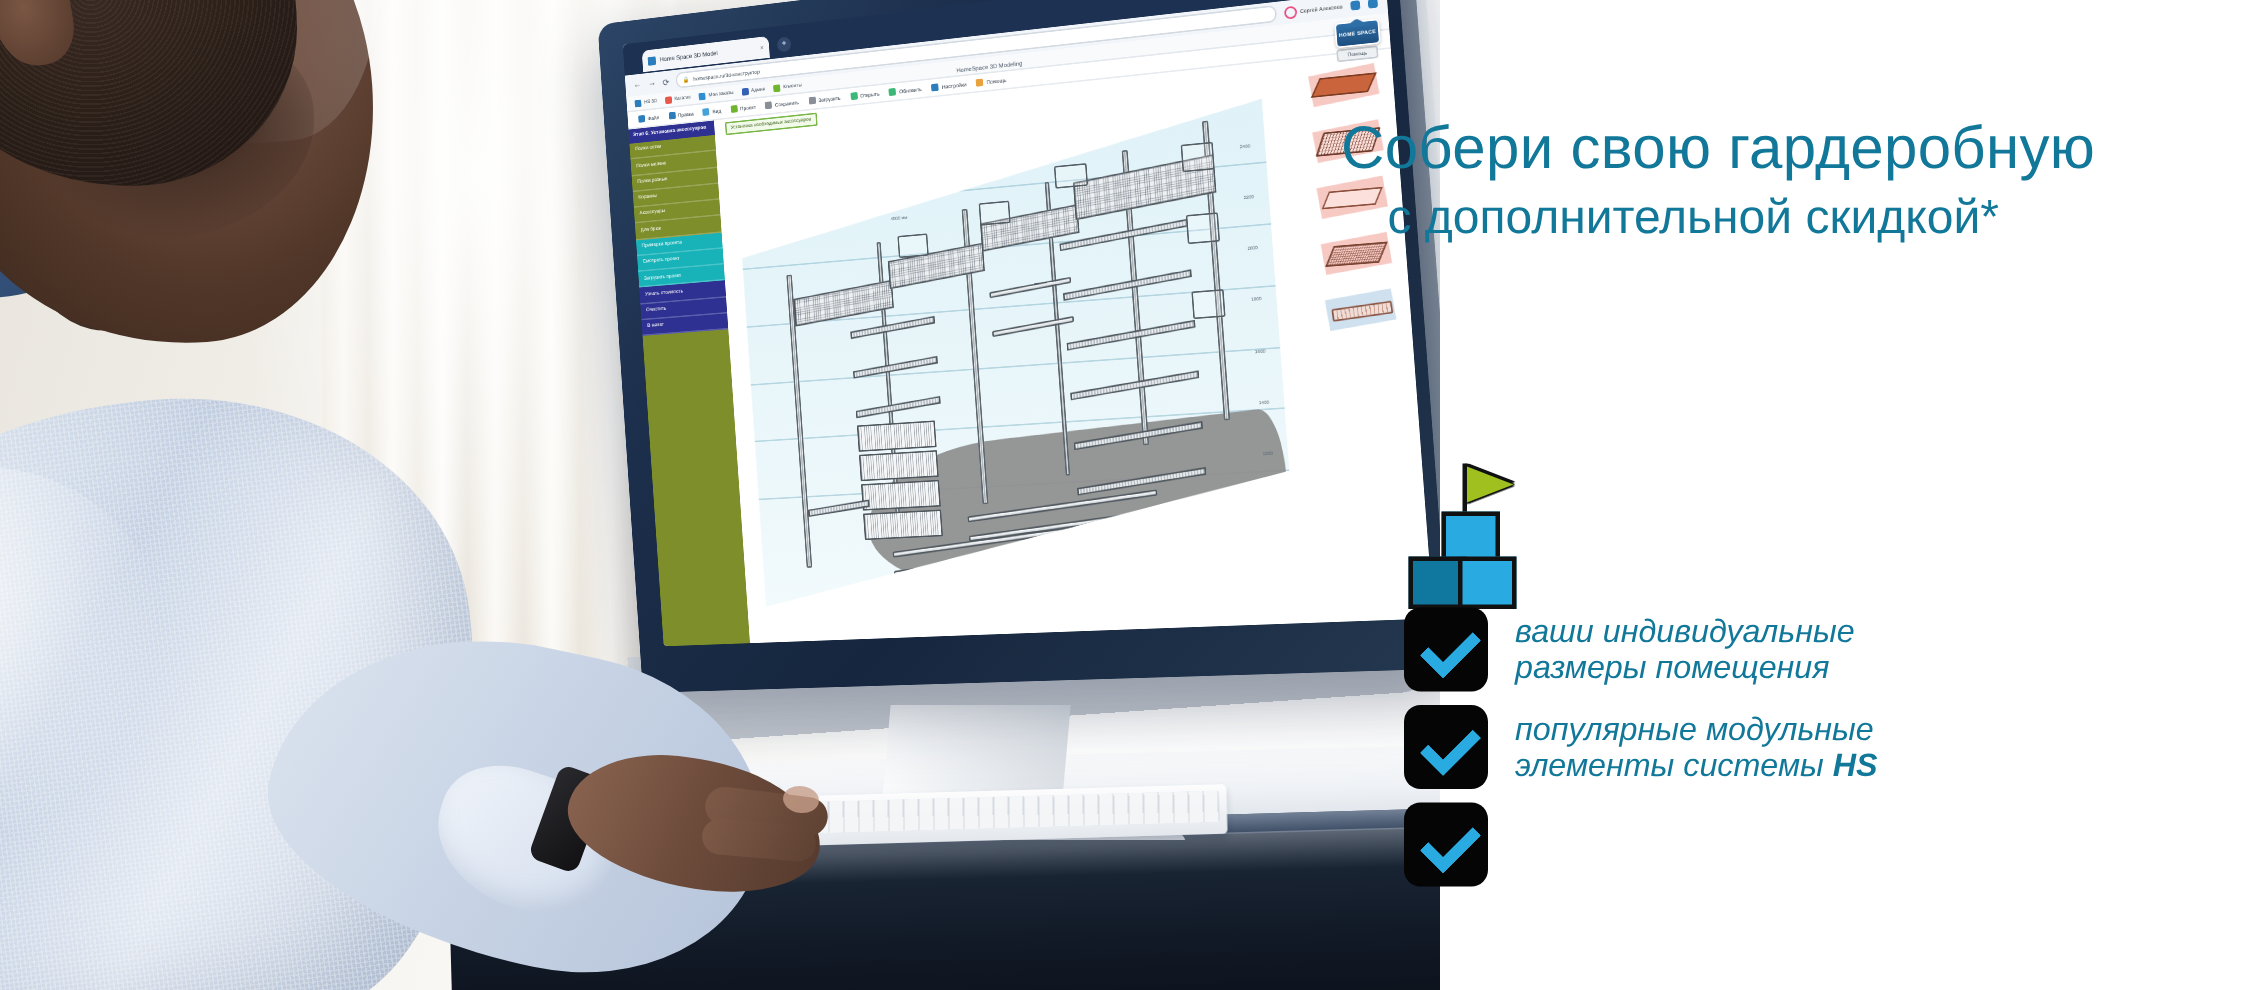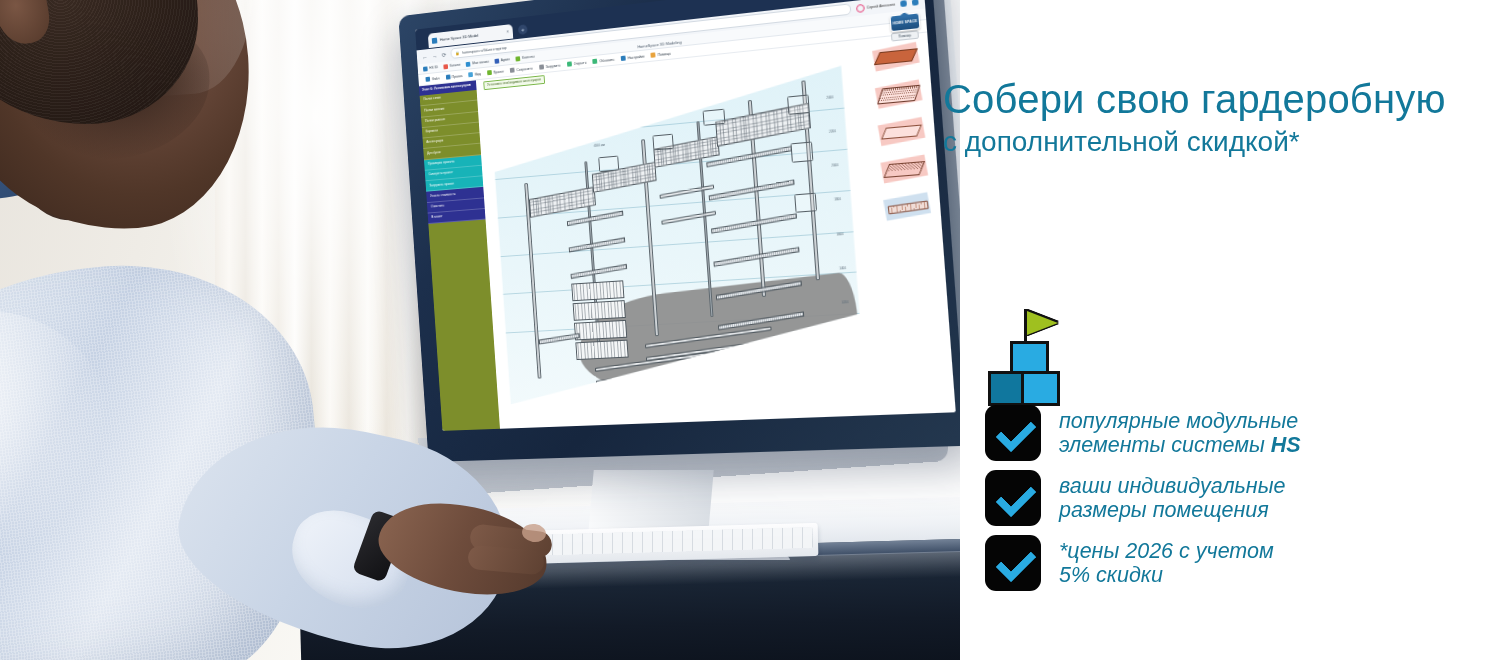--- a/index.html
+++ b/index.html
@@ -207,27 +207,27 @@
         background:linear-gradient(180deg,#fdfdfe,#e4e8ed);border-radius:3px;transform:rotate(-1.6deg);
         box-shadow:0 3px 5px rgba(30,45,70,.2);}
   .kbd .keys{position:absolute;left:5px;right:5px;top:4px;bottom:8px;
         background:repeating-linear-gradient(90deg,#f4f6f8 0 9px,#d5dae0 9px 10px),
                    repeating-linear-gradient(0deg,#f7f8fa 0 6px,#d9dee4 6px 7px);border-radius:2px;opacity:.95;}
   .trackpad{position:absolute;left:402px;top:524px;width:118px;height:38px;
         background:linear-gradient(180deg,#f8fafb,#dde2e8);border-radius:4px;transform:rotate(-2deg);
         box-shadow:0 3px 5px rgba(30,45,70,.2);}
 
   
-  .right{position:absolute;left:915px;top:0;width:585px;height:660px;}
+  .right{position:absolute;left:866px;top:0;width:585px;height:660px;}
   .headline{position:absolute;left:28px;top:78px;width:545px;color:#12789a;}
   .h-line1{font-size:40px;letter-spacing:.2px;line-height:1.08;white-space:nowrap;}
   .h-line2{font-size:41px;font-weight:bold;font-style:italic;line-height:1.18;margin-top:4px;white-space:nowrap;
            letter-spacing:.4px;}
   .h-line2 .sm{font-size:26px;font-weight:normal;font-style:normal;}
-  .h-line3{font-size:28px;line-height:1.1;margin-top:6px;white-space:nowrap;}
+  .h-line3{font-size:32px;line-height:1.1;margin-top:6px;white-space:nowrap;margin-left:31px;}
 
   .blocks{position:absolute;left:73px;top:305px;width:86px;height:95px;}
   .blk{position:absolute;border:3px solid #111;}
   .blk-top{left:22px;top:36px;width:33px;height:33px;background:#29abe2;}
   .blk-bl{left:0px;top:66px;width:33px;height:29px;background:#10779e;}
   .blk-br{left:33px;top:66px;width:33px;height:29px;background:#29abe2;}
   .pole{position:absolute;left:36px;top:4px;width:3px;height:36px;background:#111;}
   .flag{position:absolute;left:39px;top:6px;width:0;height:0;
         border-top:12px solid transparent;border-bottom:12px solid transparent;border-left:31px solid #9fc01f;
         filter:drop-shadow(1.5px 0 0 #111) drop-shadow(-1px 0 0 #111) drop-shadow(0 1.5px 0 #111) drop-shadow(0 -1.5px 0 #111);}
@@ -531,37 +531,33 @@
       <span class="blk blk-top"></span>
       <span class="blk blk-bl"></span>
       <span class="blk blk-br"></span>
     </div>
 
     <div class="bullets">
 
       <div class="bullet">
         <span class="chk"></span>
         <span class="btext">
+          <span>ваши индивидуальные</span><br>
+          <span>размеры помещения</span>
+        </span>
+      </div>
+
+      <div class="bullet">
+        <span class="chk"></span>
+        <span class="btext">
           <span>популярные модульные</span><br>
           <span>элементы системы</span>
           <b>HS</b>
         </span>
       </div>
 
       <div class="bullet">
         <span class="chk"></span>
-        <span class="btext">
-          <span>ваши индивидуальные</span><br>
-          <span>размеры помещения</span>
-        </span>
-      </div>
-
-      <div class="bullet">
-        <span class="chk"></span>
-        <span class="btext">
-          <span>*цены 2026 с учетом</span><br>
-          <span>5% скидки</span>
-        </span>
       </div>
 
     </div>
   </div>
 </div>
 
 </body></html>

